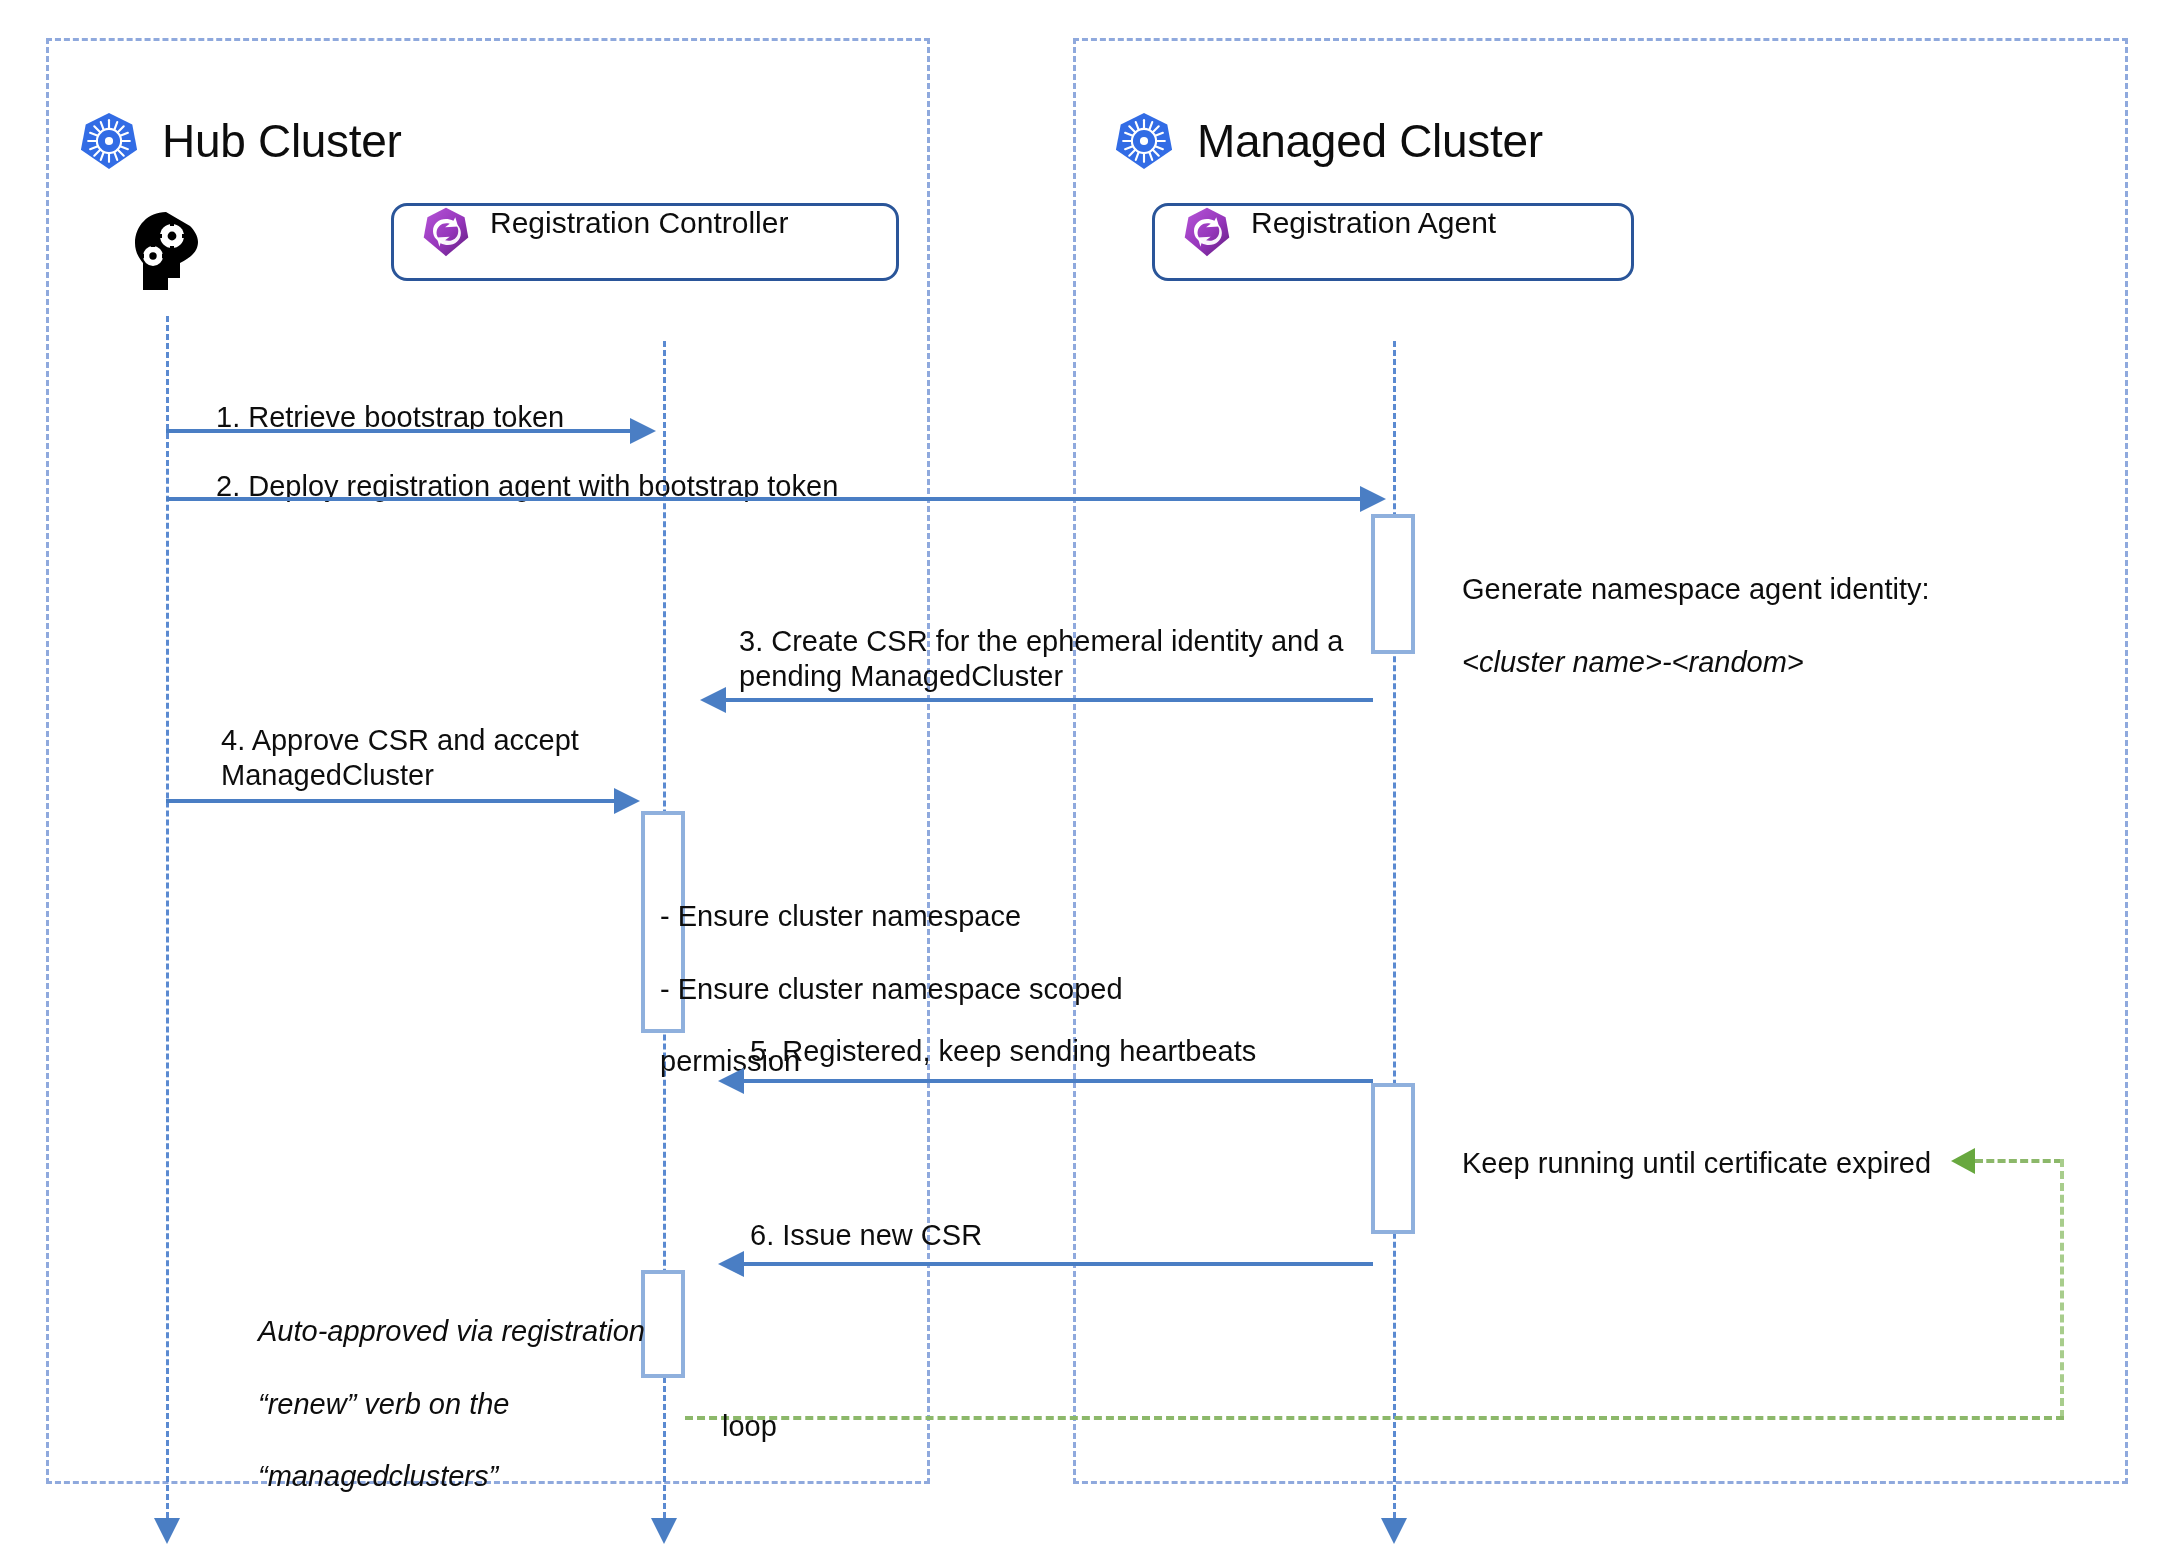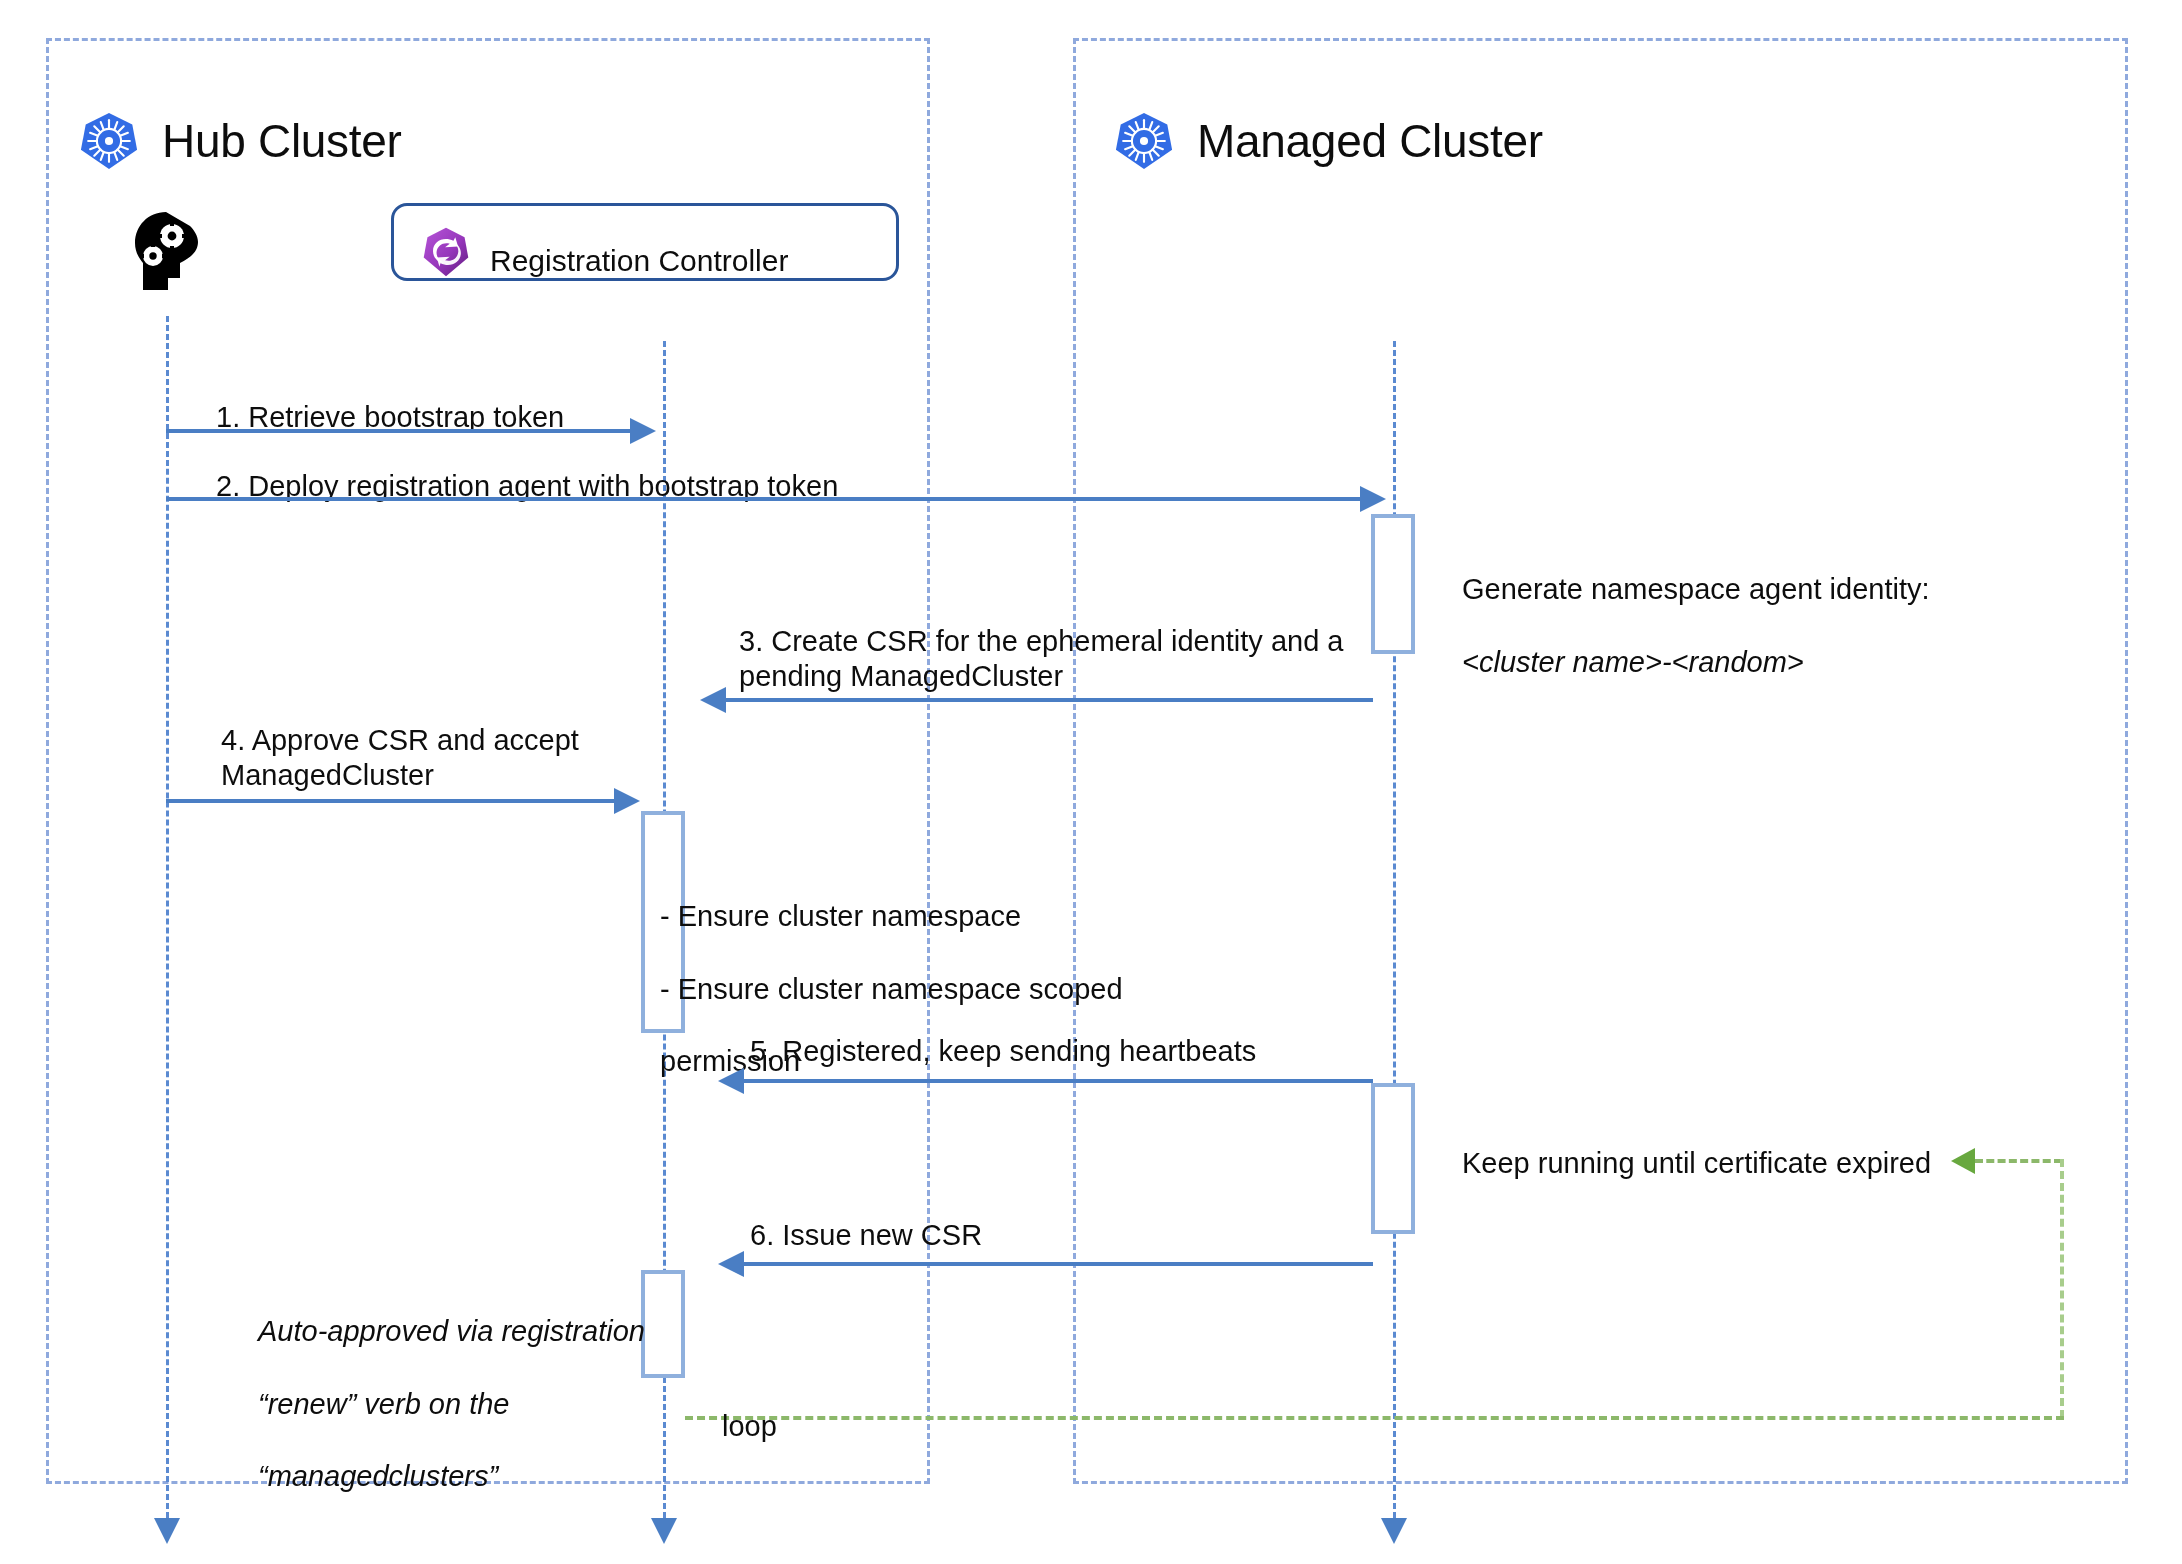--- a/index.html
+++ b/index.html
@@ -52,21 +52,21 @@
   }
 
   
   .participant {
     position: absolute;
     box-sizing: border-box;
     border: 3px solid #2a5599;
     border-radius: 16px;
     background: #ffffff;
     display: flex;
-    align-items: flex-end;
+    align-items: flex-start;
     gap: 18px;
     padding: 0 26px;
   }
   .participant-label {
     font-size: 30px;
     color: #0d0d0d;
     white-space: nowrap;
   }
   .ocm-logo { width: 52px; height: 52px; flex:0 0 auto; display:block; }
 
@@ -254,20 +254,35 @@
         <line x1="26.5" y1="43.5" x2="23.5" y2="51.5"></line>
         <line x1="12.5" y1="23.5" x2="20.5" y2="26.5"></line>
         <line x1="43.5" y1="37.5" x2="51.5" y2="40.5"></line>
         <line x1="12.5" y1="40.5" x2="20.5" y2="37.5"></line>
         <line x1="43.5" y1="26.5" x2="51.5" y2="23.5"></line>
       </g>
     </svg>
     <span class="cluster-title">Managed Cluster</span>
   </div>
 
+  <div class="participant" style="left:1152px; top:203px; width:482px; height:78px;">
+    <svg class="ocm-logo" viewBox="0 0 56 56">
+      <defs>
+        <linearGradient id="ocmg2" x1="0" y1="0" x2="1" y2="1">
+          <stop offset="0%" stop-color="#b655d8"></stop>
+          <stop offset="55%" stop-color="#9636bb"></stop>
+          <stop offset="100%" stop-color="#5f1b7d"></stop>
+        </linearGradient>
+      </defs>
+      <polygon points="28,2 48,12 52,34 28,54 4,34 8,12" fill="url(#ocmg2)"></polygon>
+      <path d="M36 16 C26 11 14 16 14 27 C14 34 19 39 26 40 C20 37 17 32 18 27 C19 21 25 17 32 19 L27 23 L41 22 L38 12 Z" fill="#ffffff"></path>
+      <path d="M22 40 C32 45 44 40 44 29 C44 24 41 20 37 18 C40 21 42 25 41 29 C40 35 34 39 27 37 L32 33 L18 34 L21 44 Z" fill="#ffffff" opacity="0.95"></path>
+    </svg>
+    <span class="participant-label">Registration Agent</span>
+  </div>
 
   <div class="lifeline" style="left:166px; top:316px; height:1202px;"></div>
   <div class="lifeline-arrow" style="left:154px; top:1518px;"></div>
 
   <div class="lifeline" style="left:663px; top:341px; height:1177px;"></div>
   <div class="lifeline-arrow" style="left:651px; top:1518px;"></div>
 
   <div class="lifeline" style="left:1393px; top:341px; height:1177px;"></div>
   <div class="lifeline-arrow" style="left:1381px; top:1518px;"></div>
 

